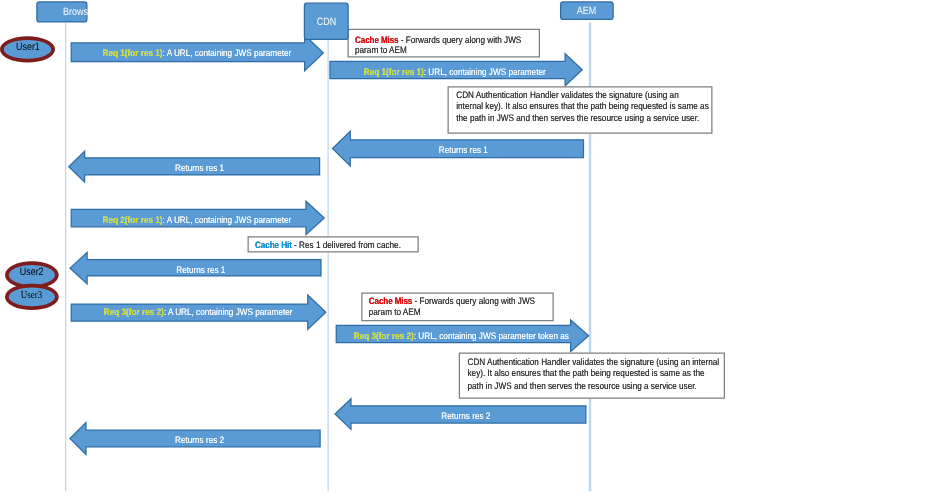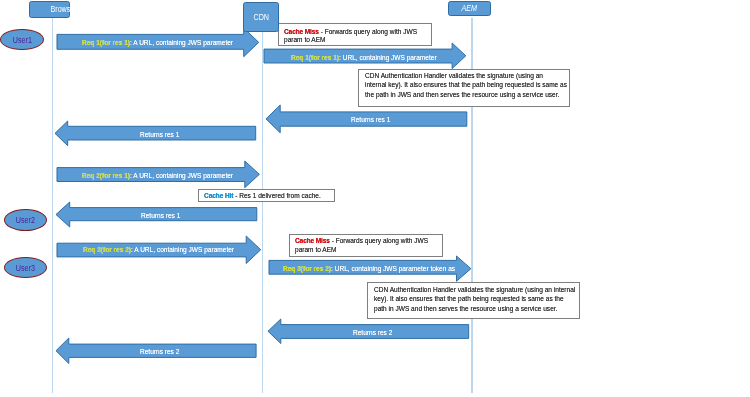--- a/index.html
+++ b/index.html
@@ -25,24 +25,24 @@
     z-index:6;
   }
   .node > span {
     font-size:8.5px; line-height:10px;
     transform:scaleX(0.84); transform-origin:center center;
     white-space:pre;
   }
   .actor {
     position:absolute;
     background:#5b9bd5;
-    border:1px solid #7f1d1d;
+    border:3px solid #7f1d1d;
     border-radius:50%;
-    color:#4c1d95;
-    display:flex; align-items:center; justify-content:center;
+    color:#000000;
+    display:flex; align-items:flex-start; justify-content:center;
     box-sizing:border-box;
     z-index:6;
   }
   .actor > span {
     font-size:8.5px; line-height:10px;
     transform:scaleX(0.84); transform-origin:center center;
     white-space:pre;
   }
   .note {
     position:absolute;
@@ -85,31 +85,31 @@
   <div class="lifeline" style="left:51.6px; top:18px; height:375px;"></div>
   <div class="lifeline" style="left:262px; top:18px; height:375px;"></div>
   <div class="lifeline" style="left:471.2px; top:18px; height:375px;"></div>
 
   <div class="node" style="left:29.4px; top:1.2px; width:40.9px; height:16.5px;padding-left:28px;">
     <span>Browser</span>
   </div>
   <div class="node" style="left:242.5px; top:1.8px; width:36.8px; height:30px;">
     <span>CDN</span>
   </div>
-  <div class="node" style="left:448.2px; top:0.5px; width:42.7px; height:15.2px;font-style:italic;">
+  <div class="node" style="left:448.2px; top:0.5px; width:42.7px; height:15.2px;">
     <span>AEM</span>
   </div>
 
   <div class="actor" style="left:0px; top:29px; width:44px; height:21px;">
     <span>User1</span>
   </div>
   <div class="actor" style="left:4px; top:161px; width:43px; height:22px;margin-top:48px;">
     <span>User2</span>
   </div>
-  <div class="actor" style="left:4px; top:257px; width:43px; height:21px;">
+  <div class="actor" style="left:4px; top:227px; width:43px; height:21px;font-family:Liberation Serif, serif;">
     <span>User3</span>
   </div>
 
   <div class="arrow" style="left:56.1px; top:27.1px; width:203.7px; height:30.7px;">
     <svg viewBox="0 0 203.7 30.7" preserveAspectRatio="none">
       <path d="M1 7.4 L187.7 7.4 L187.7 1 L202.7 15.35 L187.7 29.7 L187.7 22.3 L1 22.3 Z" fill="#5b9bd5" stroke="#2e6da4" stroke-width="1" stroke-linejoin="miter"></path>
     </svg>
   </div>
   <div class="alabel" style="left:81.6px; top:37.9px;"><span class="hl">Req 1(for res 1)</span><span>: A URL, containing JWS parameter</span></div>
 

